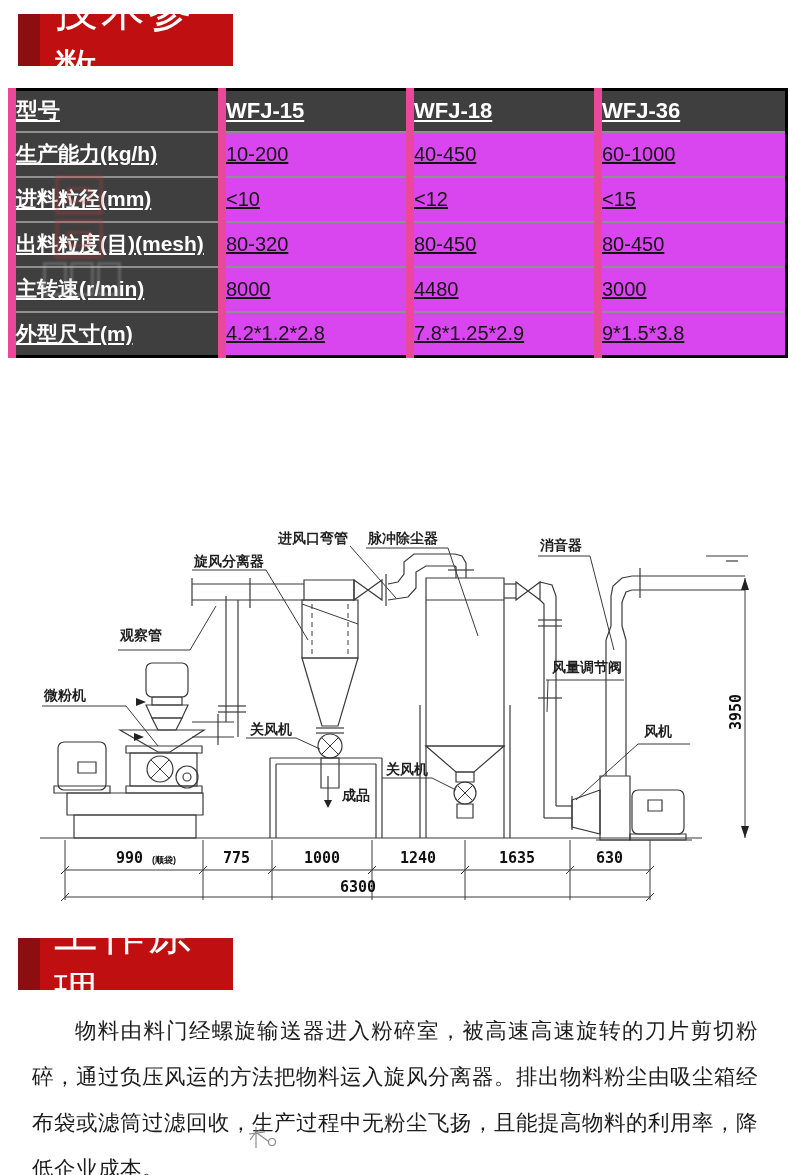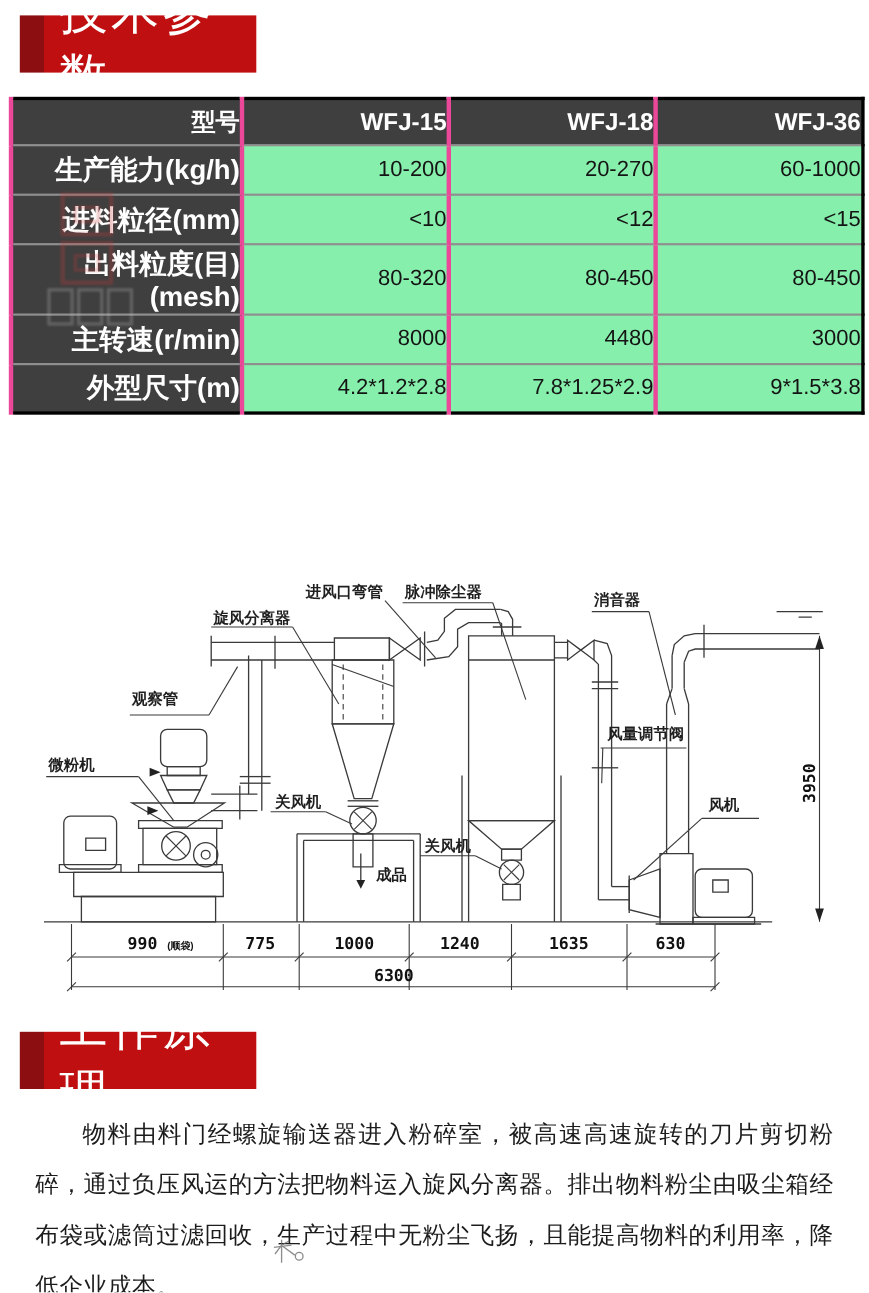--- a/index.html
+++ b/index.html
@@ -14,27 +14,27 @@
   .banner span { padding-left:36px; font-size:44px; letter-spacing:3px; font-weight:400; }
   #banner-tech { top:14px; }
   #banner-structure { top:443px; }
   #banner-principle { top:938px; }
 
   
   .spec-table { position:absolute; left:8px; top:88px; width:774px; border-collapse:collapse;
                 table-layout:fixed; }
   .spec-table col.c0 { width:210px; }
   .spec-table col.c1, .spec-table col.c2, .spec-table col.c3 { width:188px; }
-  .spec-table td, .spec-table th { border-top:2px solid #8f8f8f; border-left:4px solid #ec4899;
-                text-align:right; vertical-align:middle; }
+  .spec-table td, .spec-table th { border-top:2px solid #8f8f8f; border-left:8px solid #ec4899;
+                text-align:left; vertical-align:middle;text-decoration:underline; }
   .spec-table tr { height:45px; }
   .spec-table tr.hdr { height:42px; }
-  .spec-table .dark { background:#3f3f3f; color:#ffffff; font-weight:bold; font-size:25px; }
+  .spec-table .dark { background:#3f3f3f; color:#ffffff; font-weight:bold; font-size:21px; }
   .spec-table .hdr .dark { font-size:22px; }
-  .spec-table .val { background:#86efac; color:#141414; font-size:20px; font-weight:400;margin-left:20px; }
+  .spec-table .val { background:#d946ef; color:#141414; font-size:20px; font-weight:400;margin-left:20px; }
   .spec-table { border:3px solid #000; }
 
   
   .wm { position:absolute; pointer-events:none; }
   .wm-red { left:55px; top:175px; width:52px; height:88px; opacity:.30; filter:blur(1.2px); }
   .wm-red .sq { width:48px; height:40px; border:4px solid #c23b3b; margin-bottom:4px; position:relative; }
   .wm-red .sq:after { content:""; position:absolute; left:8px; top:8px; right:8px; bottom:8px;
                       border:3px solid #c23b3b; }
   .wm-gray { left:43px; top:262px; width:80px; height:42px; opacity:.28; filter:blur(1px);
              display:flex; gap:3px; }
@@ -77,21 +77,21 @@
     <tbody>
         <tr class="hdr">
       <th class="dark">型号</th>
       <th class="dark">WFJ-15</th>
       <th class="dark">WFJ-18</th>
       <th class="dark">WFJ-36</th>
     </tr>
     <tr>
       <td class="dark">生产能力(kg/h)</td>
       <td class="val">10-200</td>
-      <td class="val">20-270</td>
+      <td class="val">40-450</td>
       <td class="val">60-1000</td>
     </tr>
     <tr>
       <td class="dark">进料粒径(mm)</td>
       <td class="val">&lt;10</td>
       <td class="val">&lt;12</td>
       <td class="val">&lt;15</td>
     </tr>
     <tr>
       <td class="dark">出料粒度(目)(mesh)</td>

